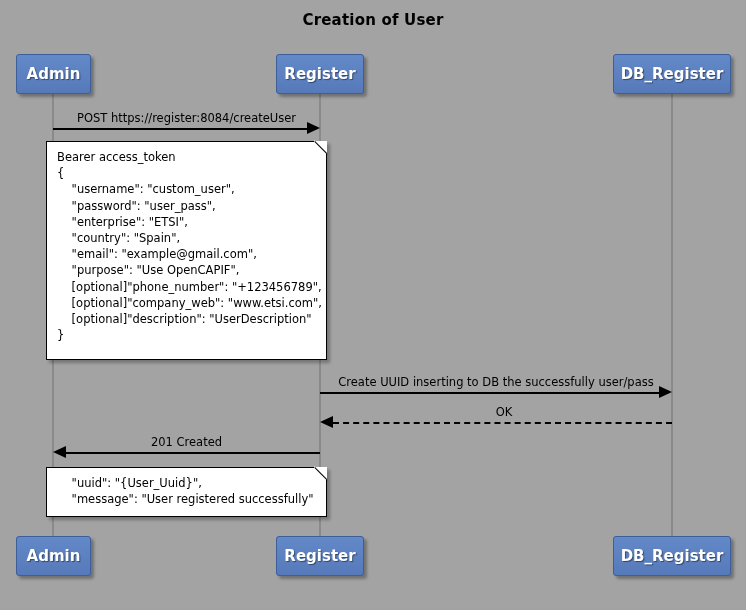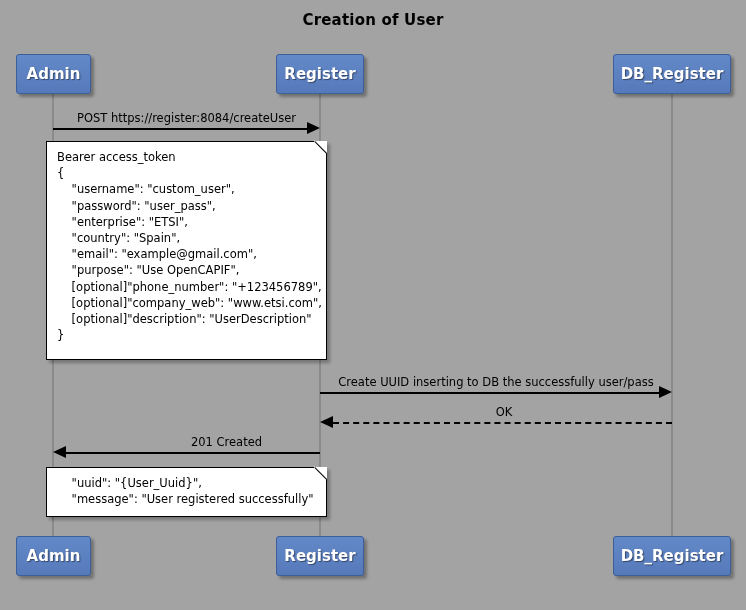--- a/index.html
+++ b/index.html
@@ -194,21 +194,21 @@
   </div>
 
   <div class="msg-label" style="left:320px; top:375px; width:352px;">Create UUID inserting to DB the successfully user/pass</div>
   <div class="msg-line" style="left:320px; top:392px; width:339px;"></div>
   <div class="arrowhead right" style="left:659px; top:386px;"></div>
 
   <div class="msg-label" style="left:328px; top:405px; width:352px;">OK</div>
   <div class="msg-line dashed" style="left:333px; top:422px; width:339px;"></div>
   <div class="arrowhead left" style="left:320px; top:416px;"></div>
 
-  <div class="msg-label" style="left:53px; top:435px; width:267px;padding-left:40px;">201 Created</div>
+  <div class="msg-label" style="left:53px; top:435px; width:267px;">201 Created</div>
   <div class="msg-line" style="left:66px; top:452px; width:254px;"></div>
   <div class="arrowhead left" style="left:53px; top:446px;"></div>
 
   <div class="note" style="left:46px; top:467px; width:281px; height:50px;">
     <div class="note-fold"></div>
     <div class="note-body">    "uuid": "{User_Uuid}",
     "message": "User registered successfully"</div>
   </div>
 
   <div class="actor-box" style="left:16px; top:536px; width:75px;">

